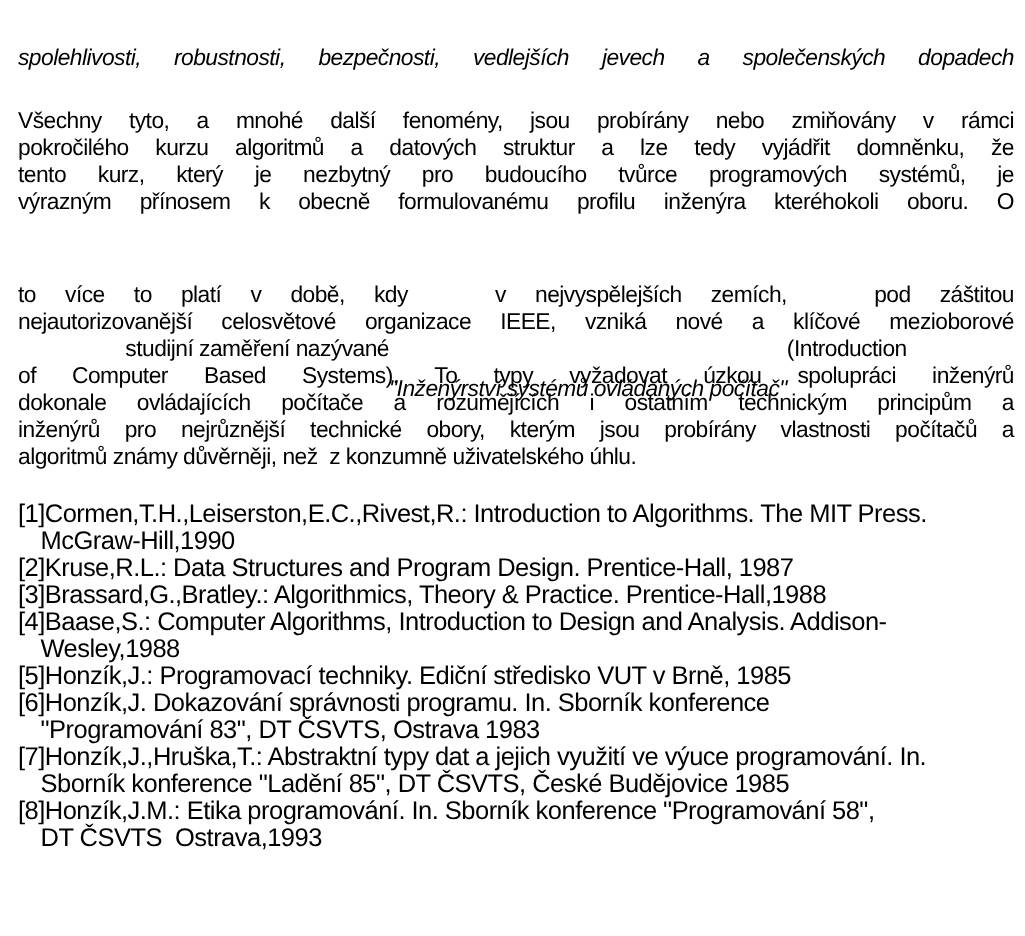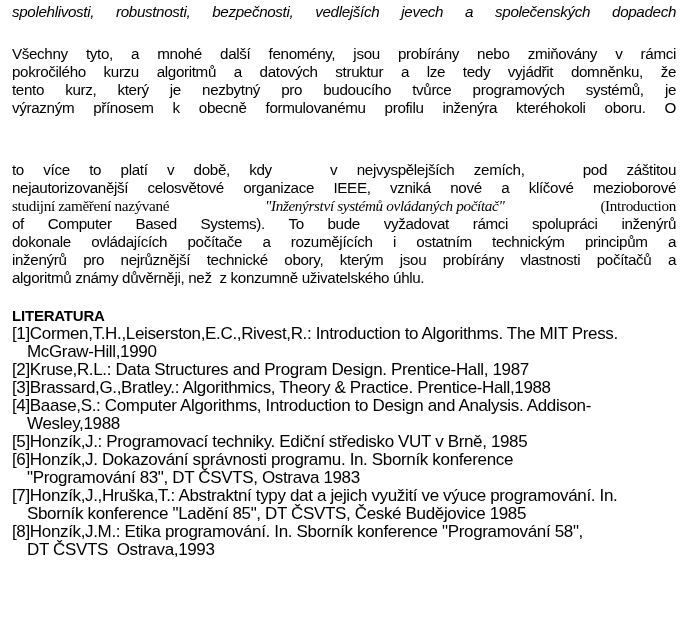--- a/index.html
+++ b/index.html
@@ -6,21 +6,21 @@
   body {
     width: 683px; height: 624px; overflow: hidden; position: relative;
     font-family: "Liberation Sans", sans-serif; color: #000;
   }
   .page { position: absolute; left: 12px; top: 3px; width: 664px; }
   .line {
     font-size: 15.2px; line-height: 18px; height: 18px; white-space: nowrap;
     letter-spacing: -0.35px;
   }
   .just { text-align: justify; text-align-last: justify; white-space: normal; }
-  .it { font-style: italic; }
+  .it { font-style: italic; margin-top: 27px; }
   .gap { height: 22px; }
   .gap2 { height: 24px; }
   .heading { font-weight: bold; font-size: 15px; line-height: 18px; height: 18px; letter-spacing: -0.2px; }
   .ref { font-size: 17px; line-height: 18px; letter-spacing: -0.35px; white-space: nowrap; }
   .ref .cont { padding-left: 15px; display: block; }
 </style>
 </head>
 <body>
 
 <div class="page">
@@ -31,35 +31,34 @@
 
   <div class="gap2"></div>
 
   <div>
     <div class="line just">Všechny tyto, a mnohé další  fenomény, jsou probírány nebo zmiňovány v rámci</div>
     <div class="line just">pokročilého kurzu algoritmů a datových struktur a lze tedy vyjádřit domněnku, že</div>
     <div class="line just">tento kurz, který je nezbytný pro budoucího tvůrce programových systémů, je</div>
     <div class="line just">výrazným přínosem k obecně formulovanému profilu inženýra kteréhokoli oboru. O</div>
     <div class="line just" style="white-space:pre-wrap;margin-top:44px;">to více to platí v době, kdy   v nejvyspělejších zemích,   pod záštitou</div>
     <div class="line just">nejautorizovanější celosvětové organizace IEEE, vzniká nové a klíčové mezioborové</div>
-    <div class="line" style="display:flex;justify-content:space-between;font-family:Liberation Serif, serif;">
+    <div class="line" style="display:flex;justify-content:center;">
       <span>studijní zaměření nazývané</span>
       <span class="it">"Inženýrství systémů ovládaných počítač"</span>
       <span>(Introduction</span>
     </div>
-    <div class="line just">of Computer Based Systems). To bude vyžadovat rámci spolupráci inženýrů</div>
+    <div class="line just">of Computer Based Systems). To typy vyžadovat úzkou spolupráci inženýrů</div>
     <div class="line just">dokonale ovládajících počítače a rozumějících i ostatním technickým principům a</div>
     <div class="line just">inženýrů pro nejrůznější technické obory, kterým jsou probírány vlastnosti počítačů a</div>
     <div class="line" style="white-space:pre;">algoritmů známy důvěrněji, než  z konzumně uživatelského úhlu.</div>
   </div>
 
   <div class="gap" style="height:20px;"></div>
 
   <div>
-    <div class="heading">LITERATURA</div>
 
     <div class="ref">
       <span>[1]</span><span>Cormen,T.H.,Leiserston,E.C.,Rivest,R.: Introduction to Algorithms. The MIT Press.</span>
       <span class="cont">McGraw-Hill,1990</span>
     </div>
     <div class="ref">
       <span>[2]</span><span>Kruse,R.L.: Data Structures and Program Design. Prentice-Hall, 1987</span>
     </div>
     <div class="ref">
       <span>[3]</span><span>Brassard,G.,Bratley.: Algorithmics, Theory &amp; Practice. Prentice-Hall,1988</span>

